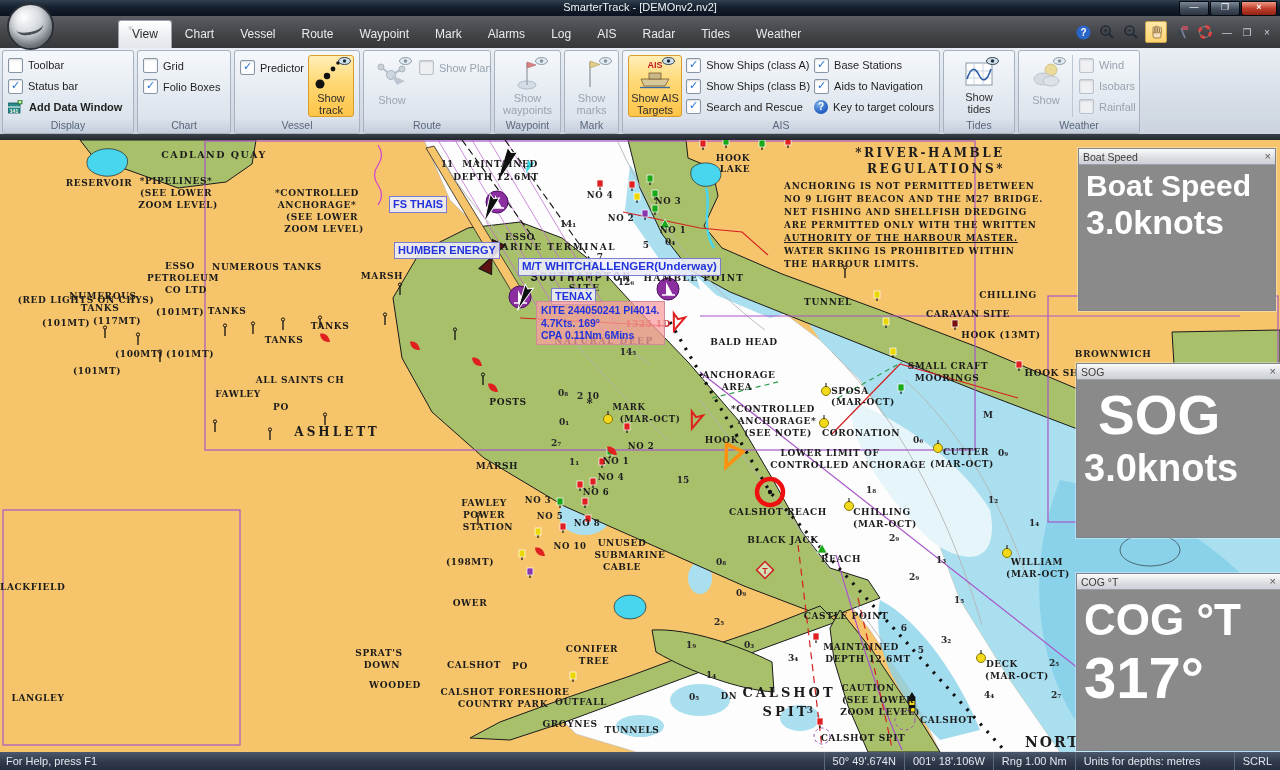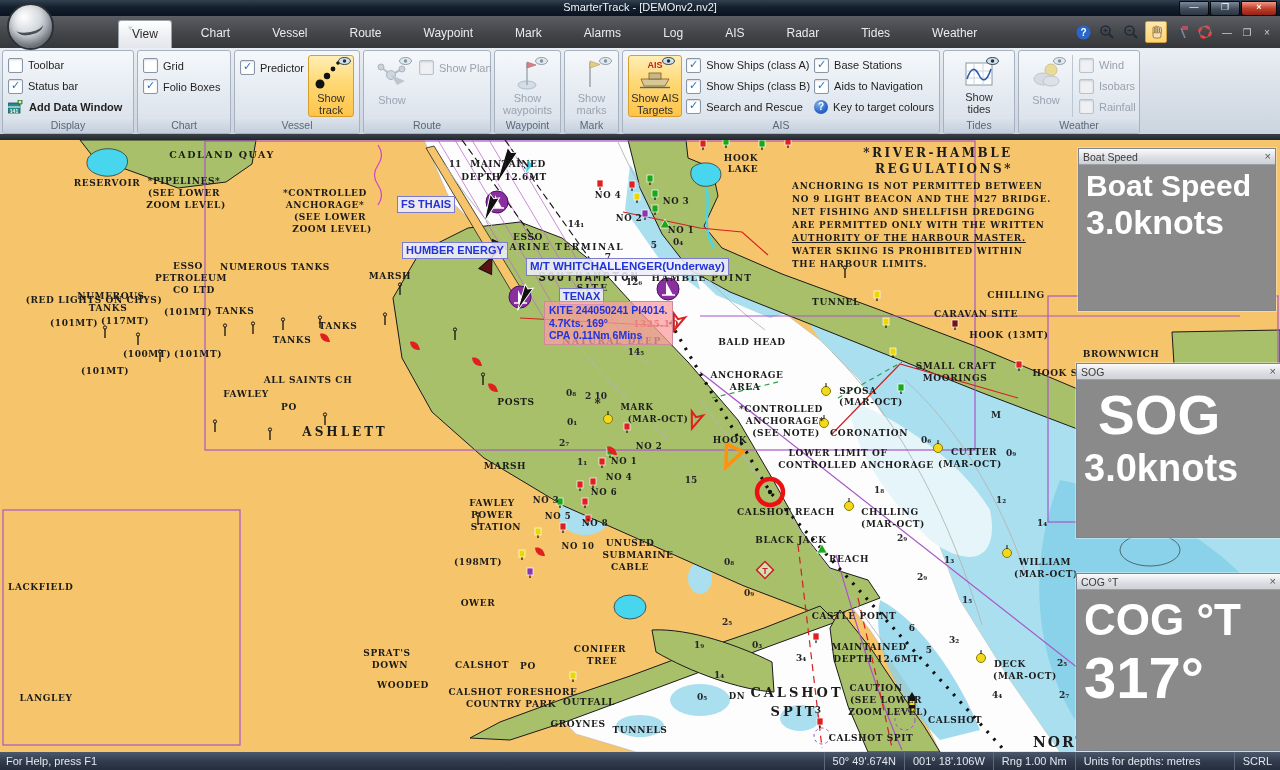--- a/index.html
+++ b/index.html
@@ -37,21 +37,21 @@
   .showbtn.disabled{color:#9aa4b0;}
   .showbtn .blabel{line-height:12px;margin-top:1px;}
   .icnbox{position:relative;width:42px;height:36px;display:flex;align-items:center;justify-content:center;}
   .eye{position:absolute;top:0;right:1px;}
   .keyrow{display:flex;align-items:center;gap:5px;height:21px;font-size:11px;color:#1f1f1f;white-space:nowrap;}
   .keyicn{width:14px;height:14px;border-radius:50%;background:radial-gradient(circle at 35% 30%,#7fb2e8,#2a66c8 60%,#174a9e);color:#fff;font:bold 10px/14px "Liberation Sans",sans-serif;text-align:center;flex:0 0 14px;}
   .ribbon-edge{height:6px;background:linear-gradient(#3a4048,#23282e);}
   
   #chart{position:relative;width:1280px;height:612px;overflow:hidden;background:#f6c46a;}
   #chart svg{position:absolute;left:0;top:0;}
-  #labels{position:absolute;left:8px;top:-140px;width:1084px;height:752px;z-index:3;pointer-events:none;border-radius:16px;}
+  #labels{position:absolute;left:0;top:-140px;width:1084px;height:752px;z-index:3;pointer-events:none;border-radius:16px;}
   .cl{position:absolute;transform:translateX(-50%);font-family:"DejaVu Serif",serif;font-weight:700;font-size:9px;letter-spacing:.6px;color:#1c1c1c;white-space:nowrap;line-height:1;}
   .cl.left{transform:none;}
   .dp{position:absolute;transform:translateX(-50%);font-family:"DejaVu Serif",serif;font-weight:700;font-size:9px;color:#26262a;white-space:nowrap;line-height:1;}
   .ais-lbl{position:absolute;background:rgba(238,238,252,.88);border:1px solid #7b7bd0;color:#2233dd;font-weight:700;padding:1px 3px;line-height:1.2;white-space:nowrap;z-index:4;}
   .cpa{position:absolute;background:rgba(250,158,158,.74);border:1px solid #cf8a9a;color:#2233dd;font-weight:700;font-size:10.5px;line-height:12.5px;padding:2px 4px;white-space:nowrap;z-index:4;}
   
   .dwin{position:absolute;z-index:6;border:1px solid #7e858e;background:#8a8a8a;box-shadow:0 0 0 1px rgba(255,255,255,.35);}
   .dwin-title{height:15px;background:linear-gradient(#fbfbfc,#dcdde2 60%,#cfd1d8);display:flex;align-items:center;font-size:10.5px;color:#3a3a3a;padding:0 4px;border-bottom:1px solid #9aa0a8;}
   .dwin-title .t{flex:1;}
   .dwin-x{color:#555;font-size:11px;line-height:11px;}
@@ -71,21 +71,21 @@
     <div class="win-btns">
       <div class="wb">—</div>
       <div class="wb">❐</div>
       <div class="wb close">×</div>
     </div>
   </div>
 
   <div class="tabrow">
     <div class="orb"></div>
     <div class="qa-chevron">▾</div>
-    <div id="tabs" style="display:flex;align-items:flex-start;gap:16px;">
+    <div id="tabs" style="display:flex;align-items:flex-end;">
         <div class="tab active">View</div>
         <div class="tab">Chart</div>
         <div class="tab">Vessel</div>
         <div class="tab">Route</div>
         <div class="tab">Waypoint</div>
         <div class="tab">Mark</div>
         <div class="tab">Alarms</div>
         <div class="tab">Log</div>
         <div class="tab">AIS</div>
         <div class="tab">Radar</div>

